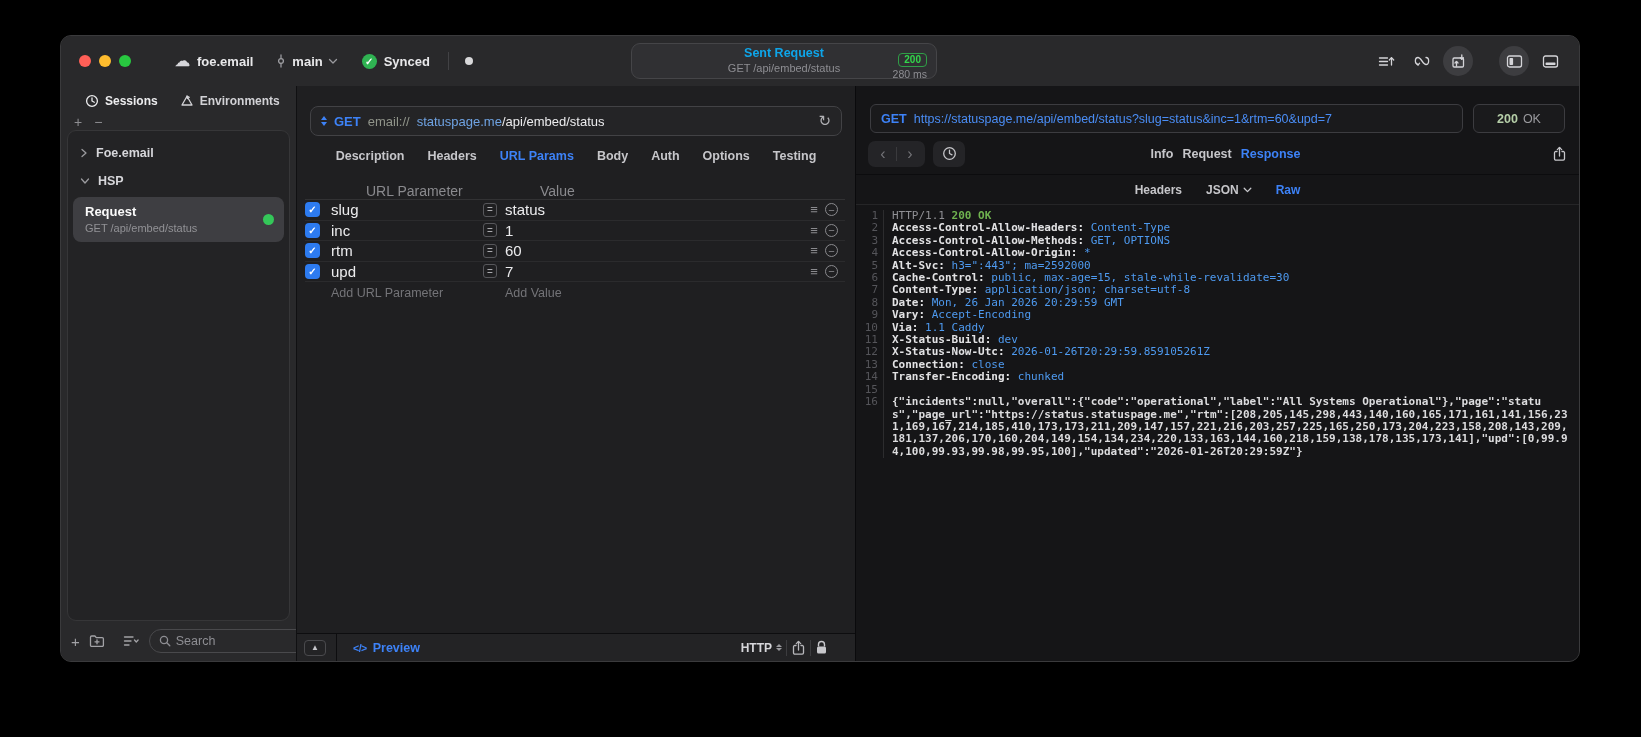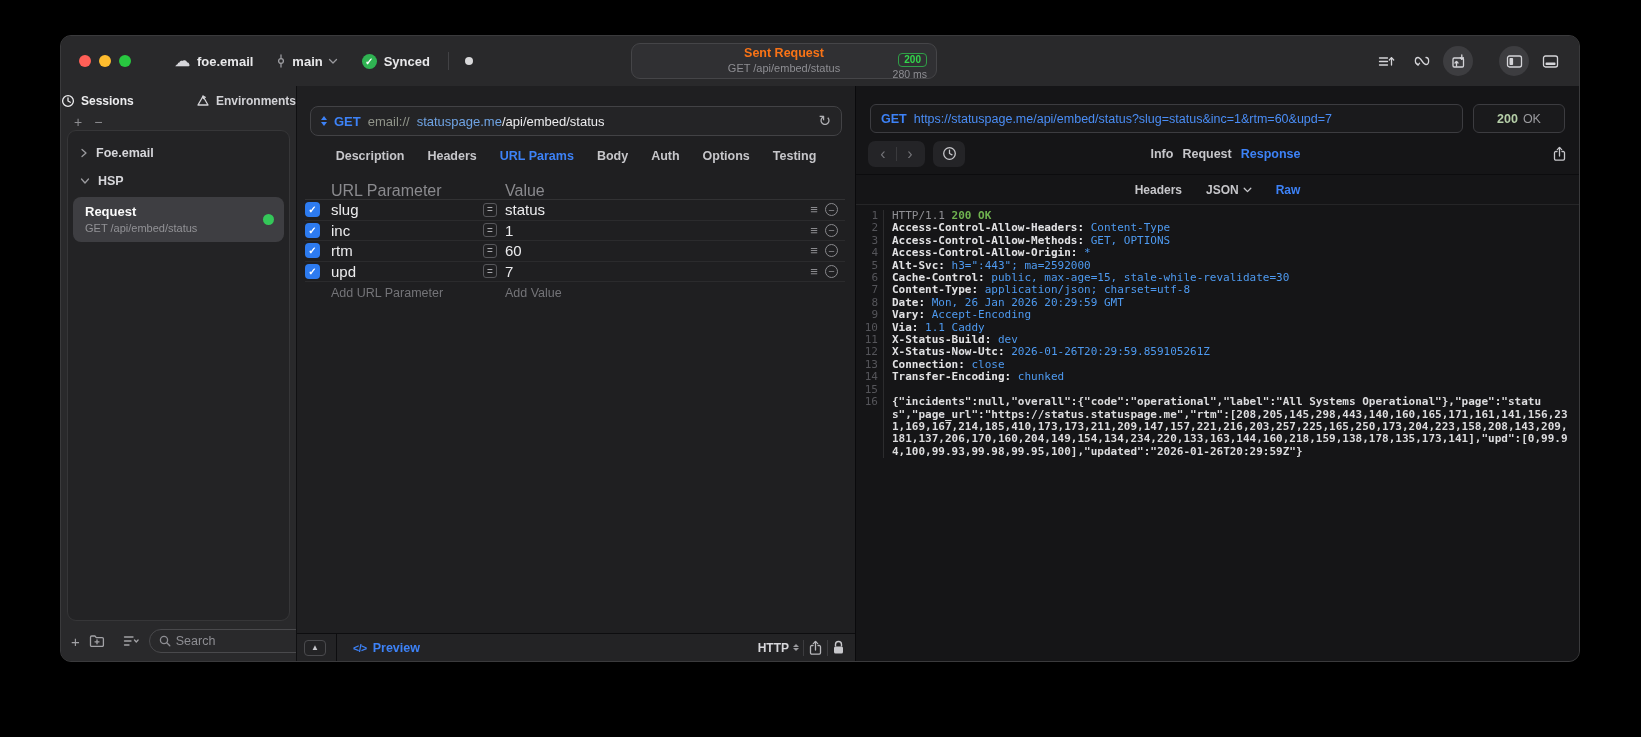--- a/index.html
+++ b/index.html
@@ -27,43 +27,43 @@
             color:#e8e8ea; font-size:13px; font-weight:600; }
   .sync-check { width:15px; height:15px; border-radius:50%; background:#2fb352;
                 color:#fff; font-size:10px; display:flex; align-items:center; justify-content:center; }
   .tb-sep { width:1px; height:18px; background:#424245; margin-left:18px; }
   .unsaved-dot { width:8px; height:8px; border-radius:50%; background:#d8d8da; margin-left:16px; }
 
   .center-pill { position:absolute; left:570px; top:7px; width:306px; height:36px;
                  background:#303033; border:1px solid #454548; border-radius:9px;
                  display:flex; align-items:center; justify-content:center; }
   .pill-text { text-align:center; line-height:1.25; }
-  .pill-title { color:#f97316; font-size:12.5px; font-weight:700; }
+  .pill-title { color:#0ea5e9; font-size:12.5px; font-weight:700; }
   .pill-sub { color:#8e8e93; font-size:11px; }
   .pill-right { position:absolute; right:9px; top:4px; text-align:right; line-height:1.2; }
   .badge-200 { display:inline-block; color:#32d74b; border:1px solid #2f9e47;
                border-radius:4px; font-size:10px; font-weight:700; padding:0 5px; }
   .pill-ms { color:#8e8e93; font-size:10.5px; margin-top:1px; }
 
   .tb-right { position:absolute; right:14px; top:0; height:50px; display:flex;
               align-items:center; gap:6px; }
   .tbtn { width:30px; height:30px; border-radius:50%; display:flex; align-items:center;
           justify-content:center; color:#d4d4d8; }
   .tbtn.active { background:#3d3d40; }
   .tb-group { display:flex; align-items:center; gap:6px; }
   .tb-gap { width:14px; }
 
   
   .main { flex:1; display:flex; min-height:0; }
 
   
   .sidebar { width:235px; flex:0 0 235px; background:#29292b; display:flex;
              flex-direction:column; }
-  .sb-tabs { height:30px; display:flex; align-items:center; justify-content:space-between;
-             gap:10px; }
+  .sb-tabs { height:30px; display:flex; align-items:center; justify-content:flex-start;
+             gap:22px;padding-left:24px; }
   .sb-tab { display:flex; align-items:center; gap:6px; font-size:12px; font-weight:600;
             color:#ececee; }
   .sb-tab.dim { color:#d2d2d6; }
   .sb-plusminus { height:14px; display:flex; gap:12px; padding-left:13px;
                   color:#8e8e92; font-size:14px; line-height:12px; }
   .sb-panel { flex:1; margin:0 6px; background:#232325; border:1px solid #363638;
               border-radius:9px; padding-top:8px; overflow:hidden; }
   .tree-item { height:28px; display:flex; align-items:center; gap:8px; padding:0 12px;
                color:#d6d6da; font-size:12.5px; font-weight:600; }
   .tree-chev { color:#9a9a9e; }
@@ -102,21 +102,21 @@
   .req-tabs { height:40px; display:flex; align-items:center; justify-content:center;
               gap:23px; }
   .req-tab { color:#c6c6ca; font-size:12.5px; font-weight:600; }
   .req-tab.active { color:#3d82f7; }
 
   .ptable { margin-top:6px; padding:0 10px 0 8px; }
   .prow { display:grid; grid-template-columns:26px 152px 22px 1fr 22px 20px;
           align-items:center; height:20.5px; border-bottom:1px solid #2b2b2d; }
   .prow.header { height:18px; border-bottom:1px solid #323234; }
   .prow.add { border-bottom:none; height:22px; }
-  .pcol-head { color:#8a8a8e; font-size:16px; }
+  .pcol-head { color:#8a8a8e; font-size:14px;margin-left:35px; }
   .pname, .pval { color:#ececee; font-size:15px; }
   .padd { color:#747478; font-size:12.5px; }
   .checkbox { width:15px; height:15px; border-radius:4px; background:#2d7bf0; color:#fff;
               font-size:10px; font-weight:700; display:flex; align-items:center;
               justify-content:center; }
   .eqbox { width:14px; height:14px; border:1px solid #57575b; border-radius:3px;
            color:#aaaaae; font-size:10px; display:flex; align-items:center;
            justify-content:center; }
   .rowicon { color:#8a8a8e; font-size:13px; text-align:center; }
   .rmicon { width:13px; height:13px; border:1px solid #8a8a8e; border-radius:50%;
@@ -126,21 +126,21 @@
   .req-footer { margin-top:auto; height:28px; background:#232325; border-top:1px solid #0d0d0f;
                 display:flex; align-items:center; }
   .collapse-btn { width:22px; height:16px; border:1px solid #4a4a4d; border-radius:4px;
                   margin:0 10px 0 7px; color:#c6c6ca; font-size:8px; display:flex;
                   align-items:center; justify-content:center; }
   .bar-divider { width:1px; height:28px; background:#0d0d0f; }
   .preview { display:flex; align-items:center; gap:6px; margin-left:16px;
              color:#3d82f7; font-size:12.5px; font-weight:600; }
   .preview-code { font-size:10.5px; font-weight:700; letter-spacing:-0.5px; }
   .footer-right { margin-left:auto; display:flex; align-items:center; gap:4px;
-                  padding-right:10px; }
+                  padding-right:27px; }
   .proto { display:flex; align-items:center; gap:4px; color:#d6d6da; font-size:12px;
            font-weight:600; }
   .mini-updown { display:flex; flex-direction:column; gap:1px; }
   .mini-updown i { display:block; width:0; height:0; border-left:3px solid transparent;
                    border-right:3px solid transparent; }
   .mini-updown .up { border-bottom:3.5px solid #9a9a9e; }
   .mini-updown .dn { border-top:3.5px solid #9a9a9e; }
   .v-sep { width:1px; height:16px; background:#3c3c3f; }
 
   

